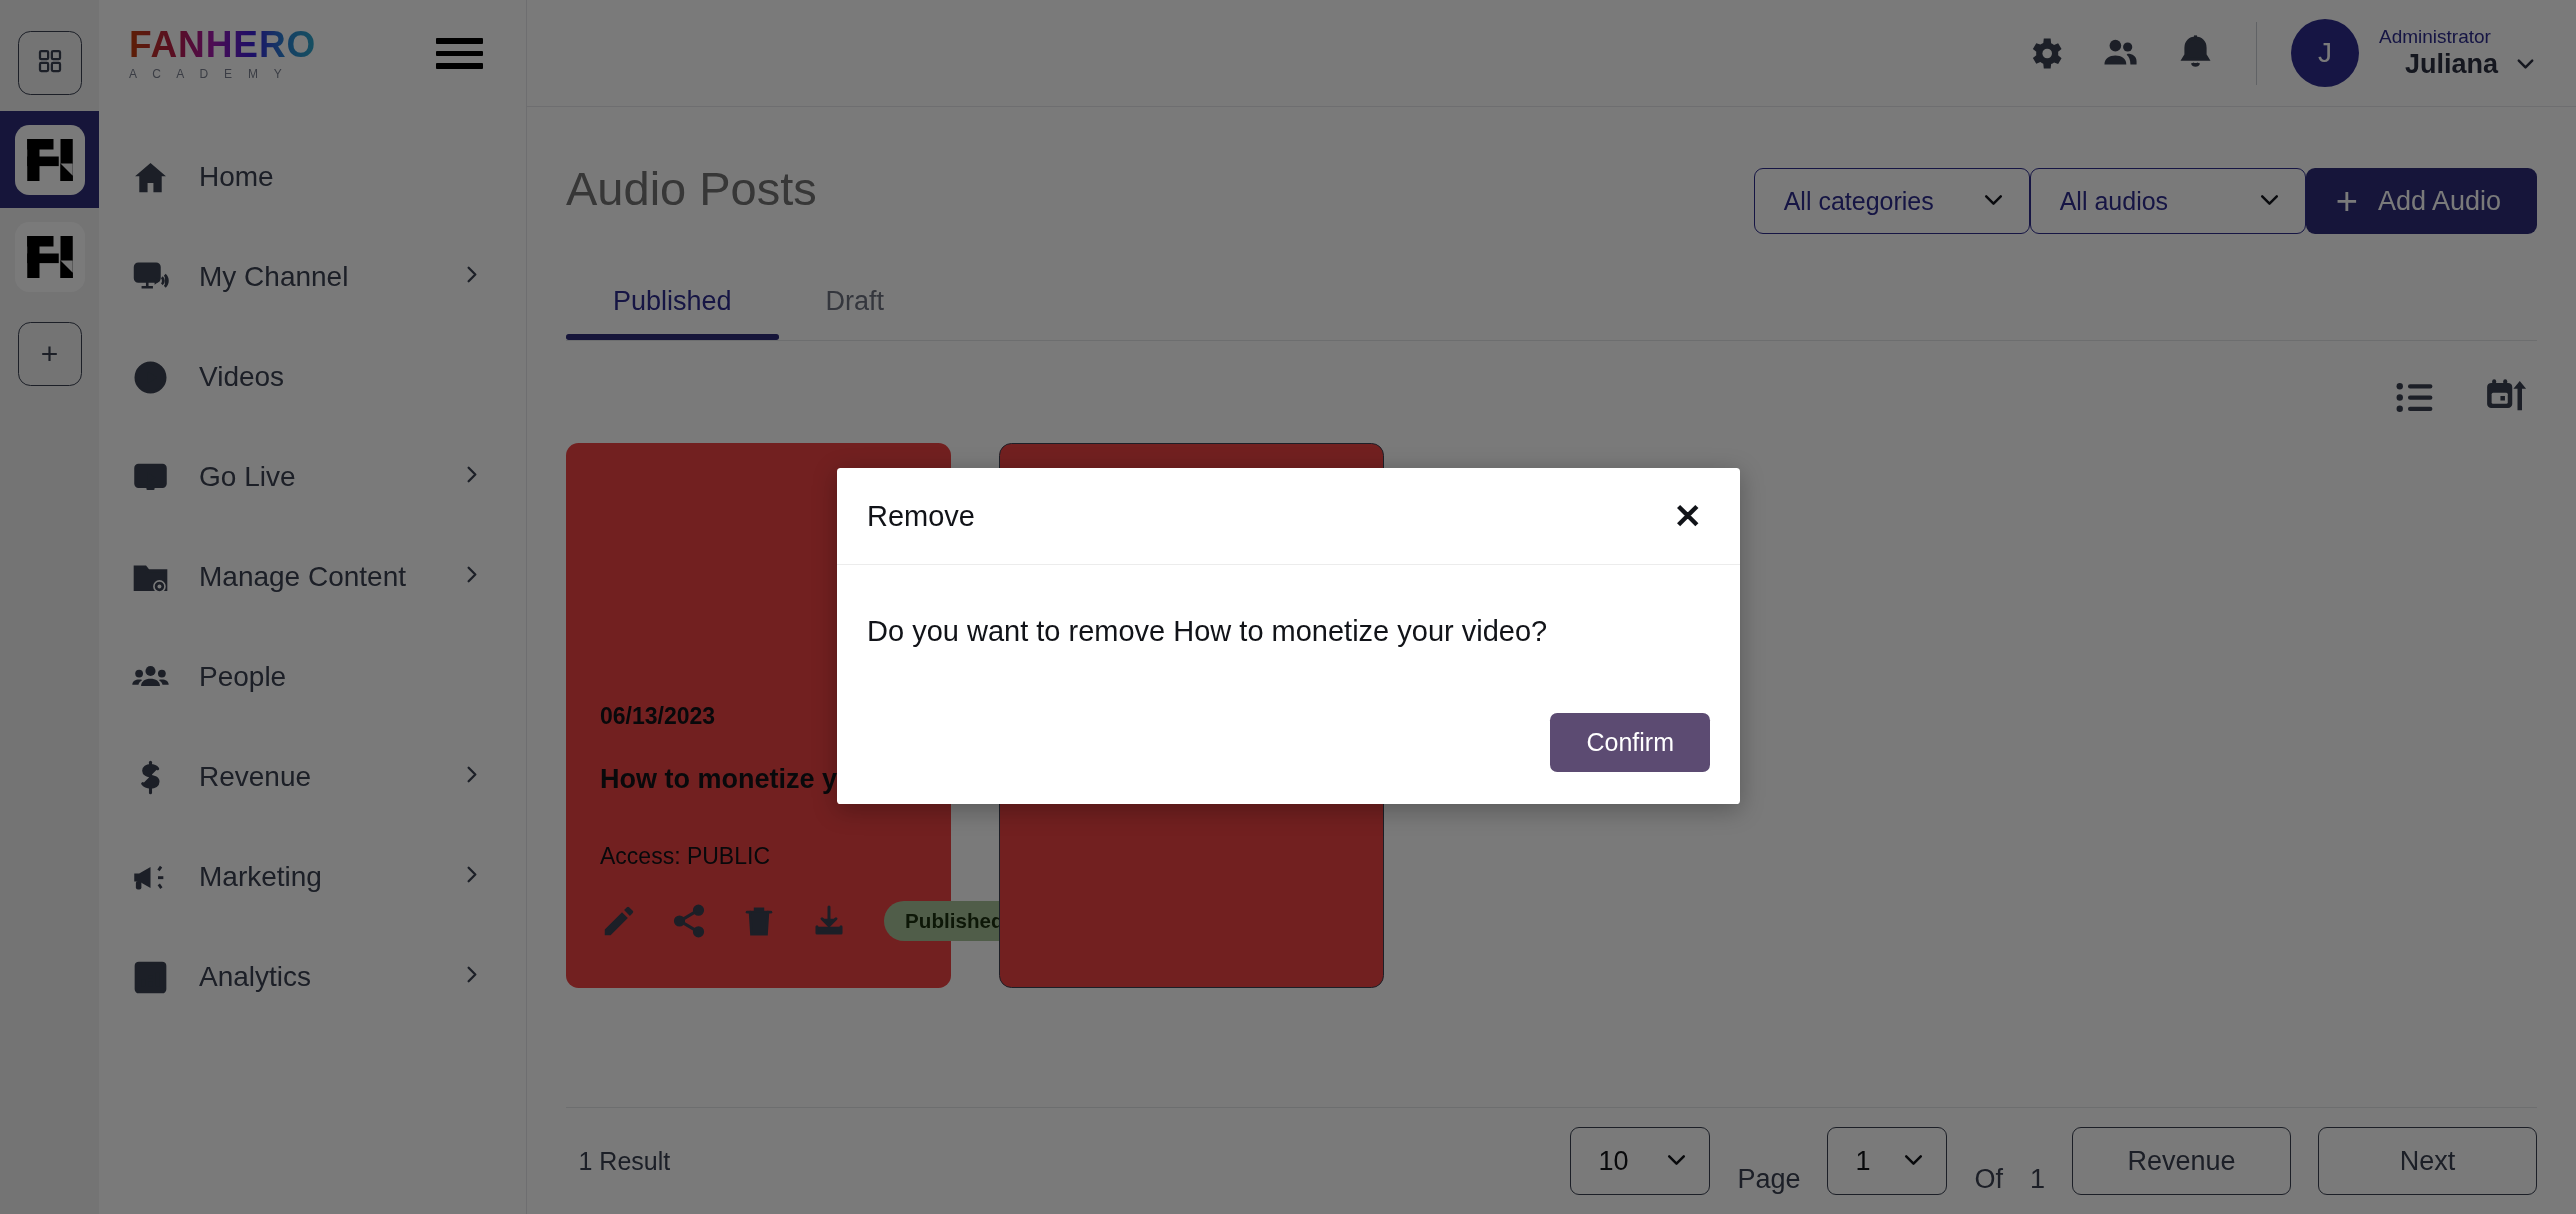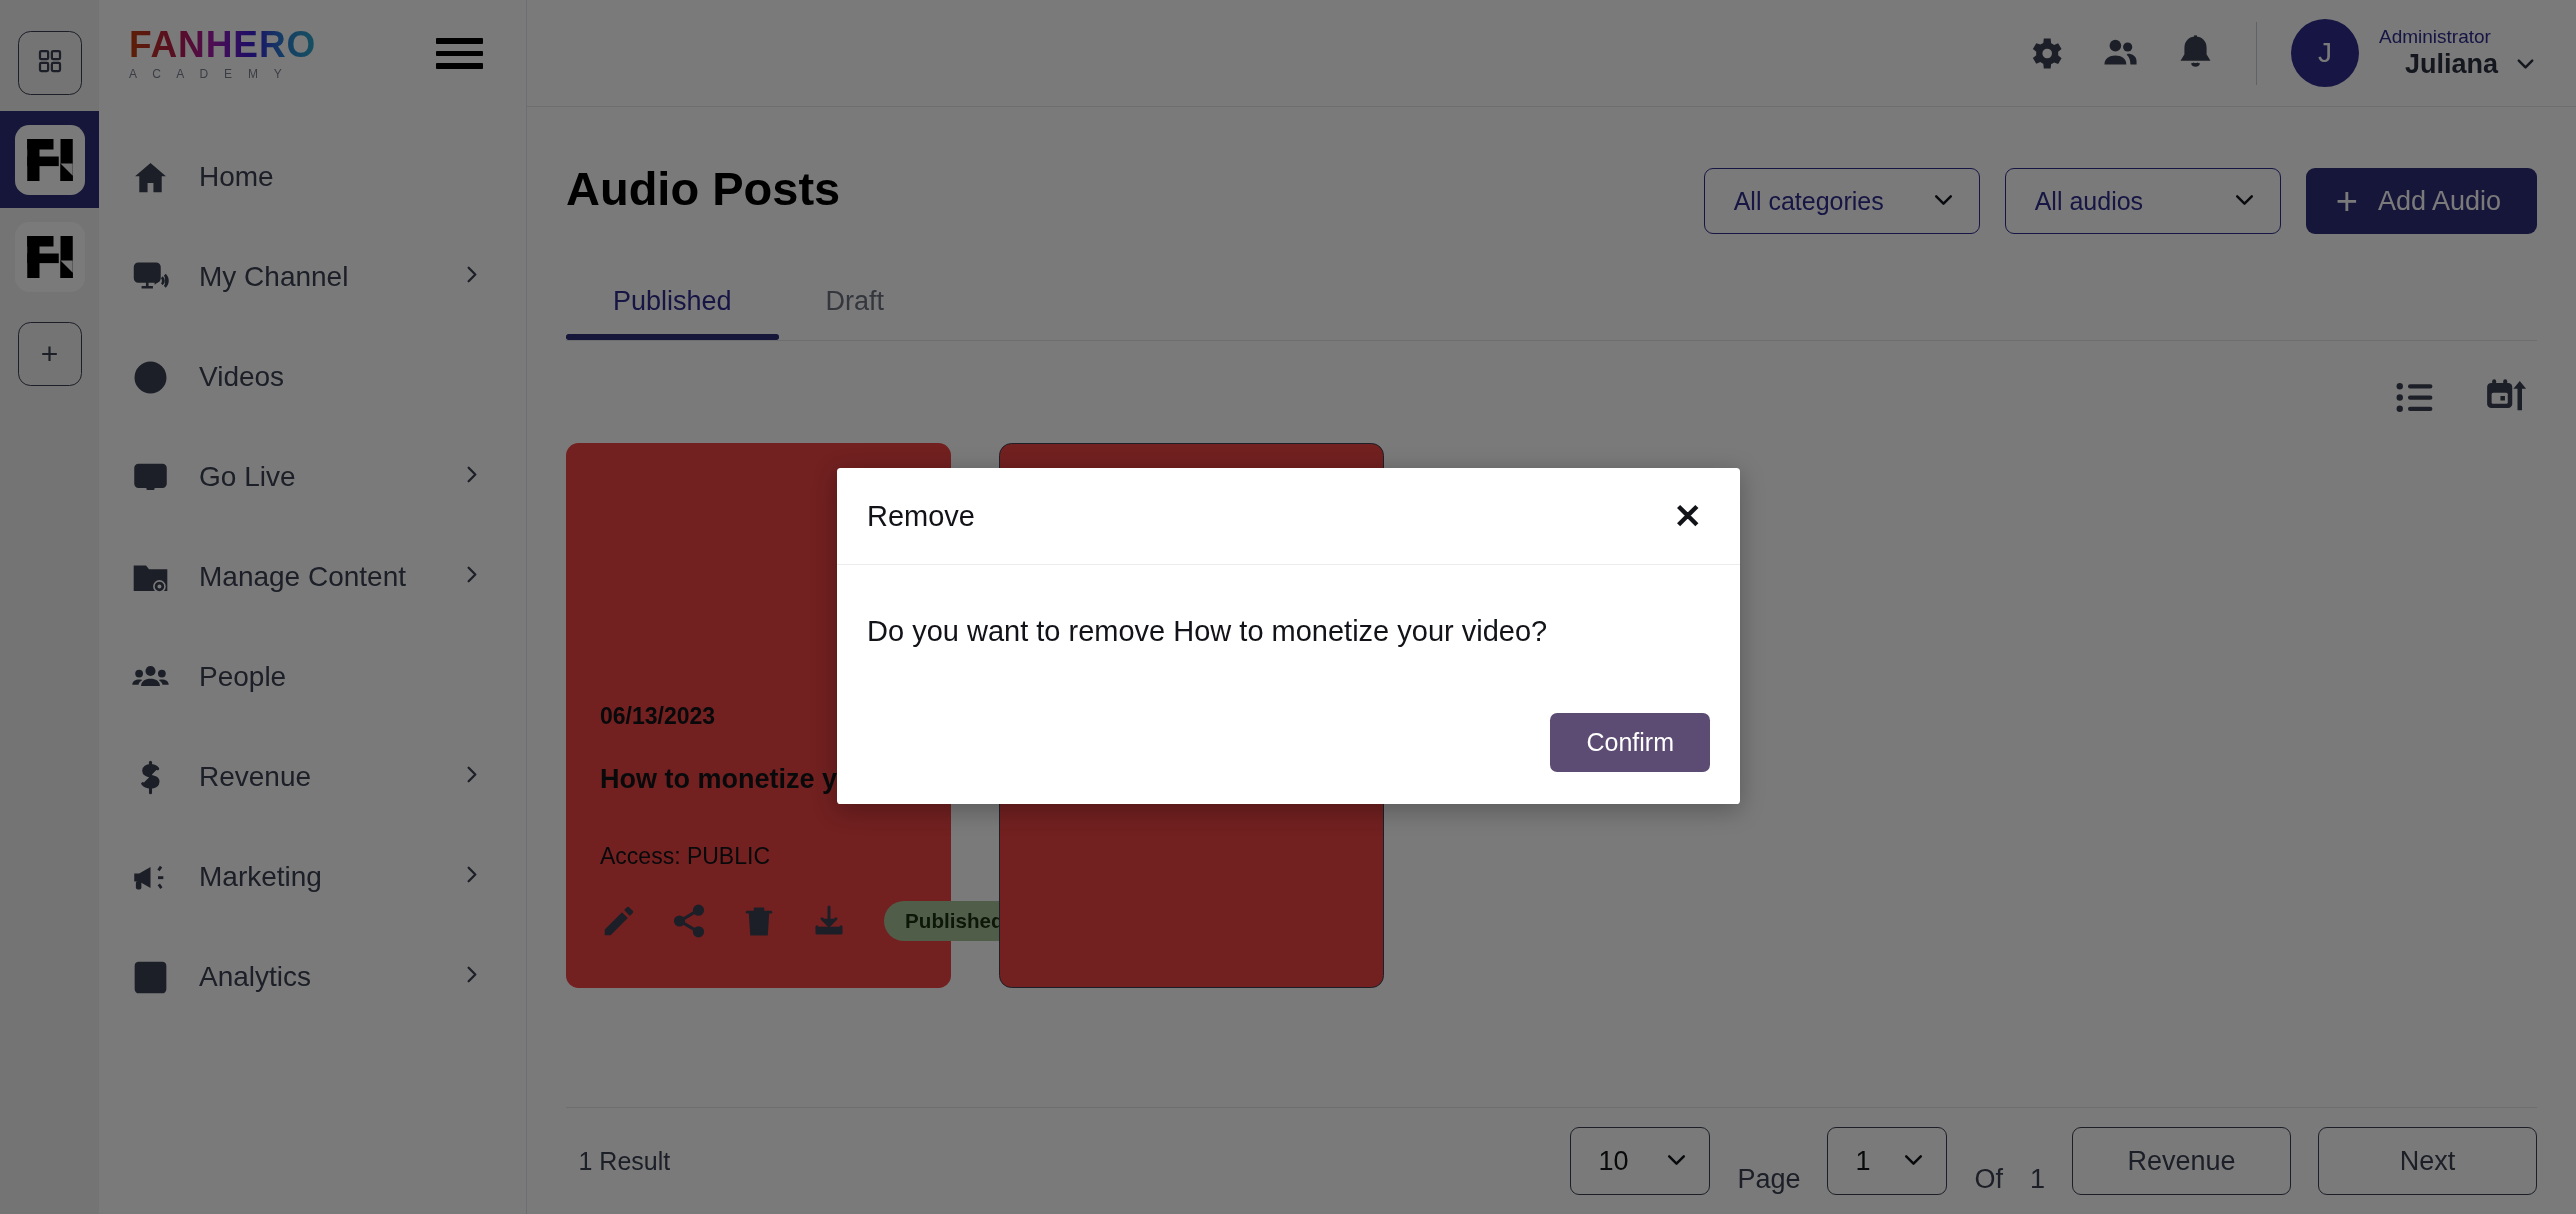--- a/index.html
+++ b/index.html
@@ -102,22 +102,22 @@
 
   
   .main {
     position: absolute; left: 527px; right: 0; top: 107px; bottom: 0;
     background: #ffffff; padding: 0 39px 0 39px;
   }
   .main-head {
     display: flex; align-items: flex-start; justify-content: space-between;
     padding-top: 54px;
   }
-  .page-title { font-size: 47px; font-weight: 700; color: #000000; }
-  .head-ctrls { display: flex; align-items: center; gap: 25px; padding-top: 7.2px; }
+  .page-title { font-size: 47px; font-weight: 400; color: #737373; }
+  .head-ctrls { display: flex; align-items: center; padding-top: 7.2px; }
   .select-box {
     height: 66px; min-width: 276px; border: 1.3px solid #2e2d8f; border-radius: 9px;
     display: flex; align-items: center; justify-content: space-between;
     padding: 0 23px 0 29px; background: #fff; cursor: pointer;
   }
   .select-box .sel-label { font-size: 25px; color: #2e2d8f; }
   .select-box .sel-caret svg { width: 25px; height: 25px; stroke: #14161d; fill: none; stroke-width: 2.4; }
   .btn-primary {
     height: 66px; background: #2e2d7a; border-radius: 9px; color: #fff;
     display: flex; align-items: center; gap: 20px; padding: 0 36px 0 30px;

